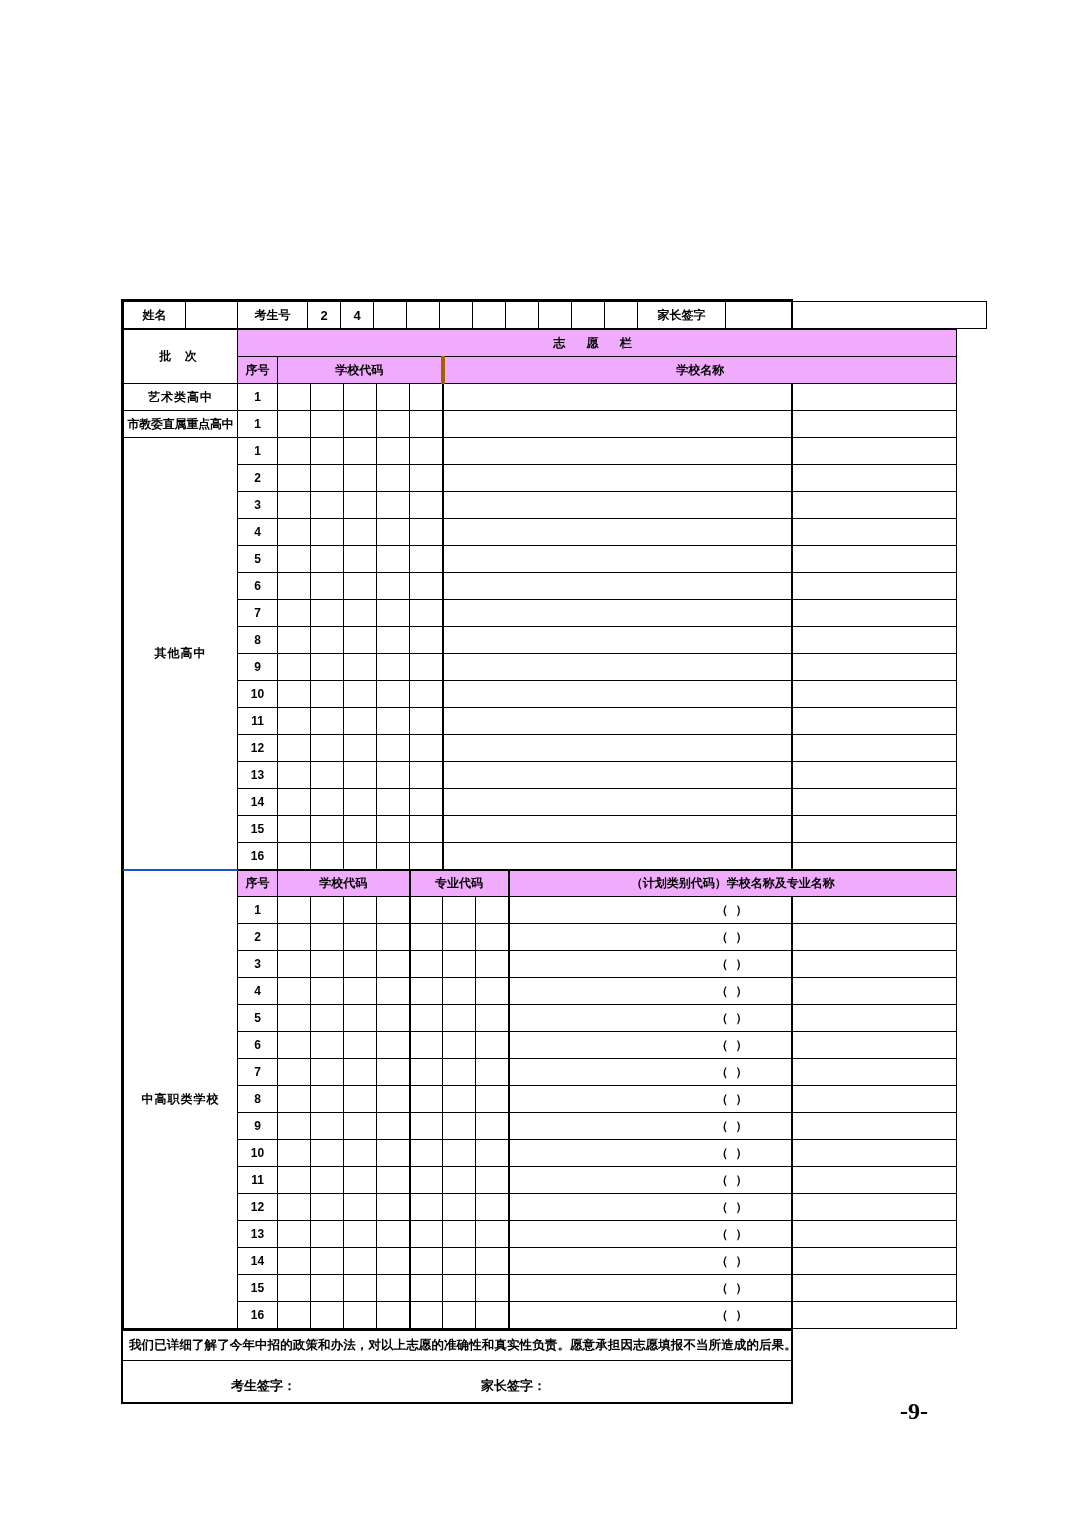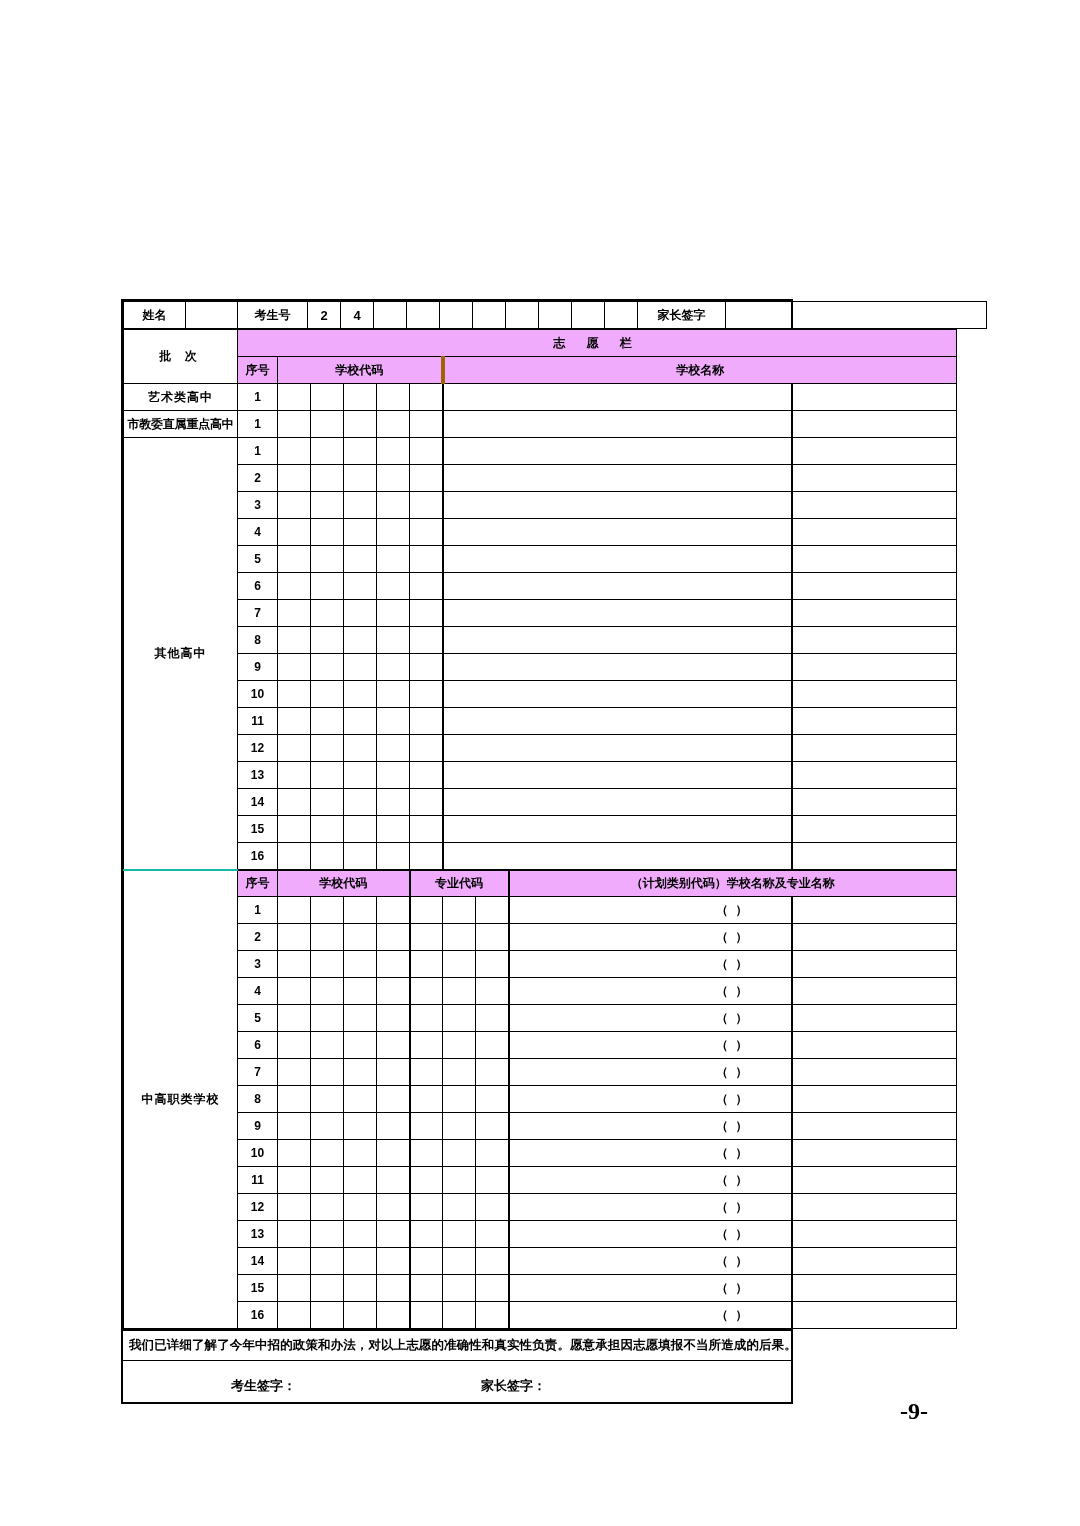--- a/index.html
+++ b/index.html
@@ -384,21 +384,21 @@
           <tr>
             <td class="seq">16</td>
             <td></td>
             <td></td>
             <td></td>
             <td></td>
             <td></td>
             <td colspan="3" style="border-left:2px solid #000"></td>
           </tr>
           <tr>
-            <td class="cat-label" rowspan="17" style="border-top:2px solid #14b8a6">中高职类学校</td>
+            <td class="cat-label" rowspan="17" style="border-top:2px solid #1d4ed8">中高职类学校</td>
             <td class="shade hdr-txt" style="border-top:2px solid #000">序号</td>
             <td class="shade hdr-txt" colspan="4" style="border-top:2px solid #000">学校代码</td>
             <td class="shade hdr-txt" colspan="3" style="border-top:2px solid #000;border-left:2px solid #000">专业代码</td>
             <td class="shade hdr-txt" style="border-top:2px solid #000;border-left:2px solid #000;font-size:12px">（计划类别代码）学校名称及专业名称</td>
           </tr>
           <tr>
             <td class="seq">1</td>
             <td></td>
             <td></td>
             <td></td>

